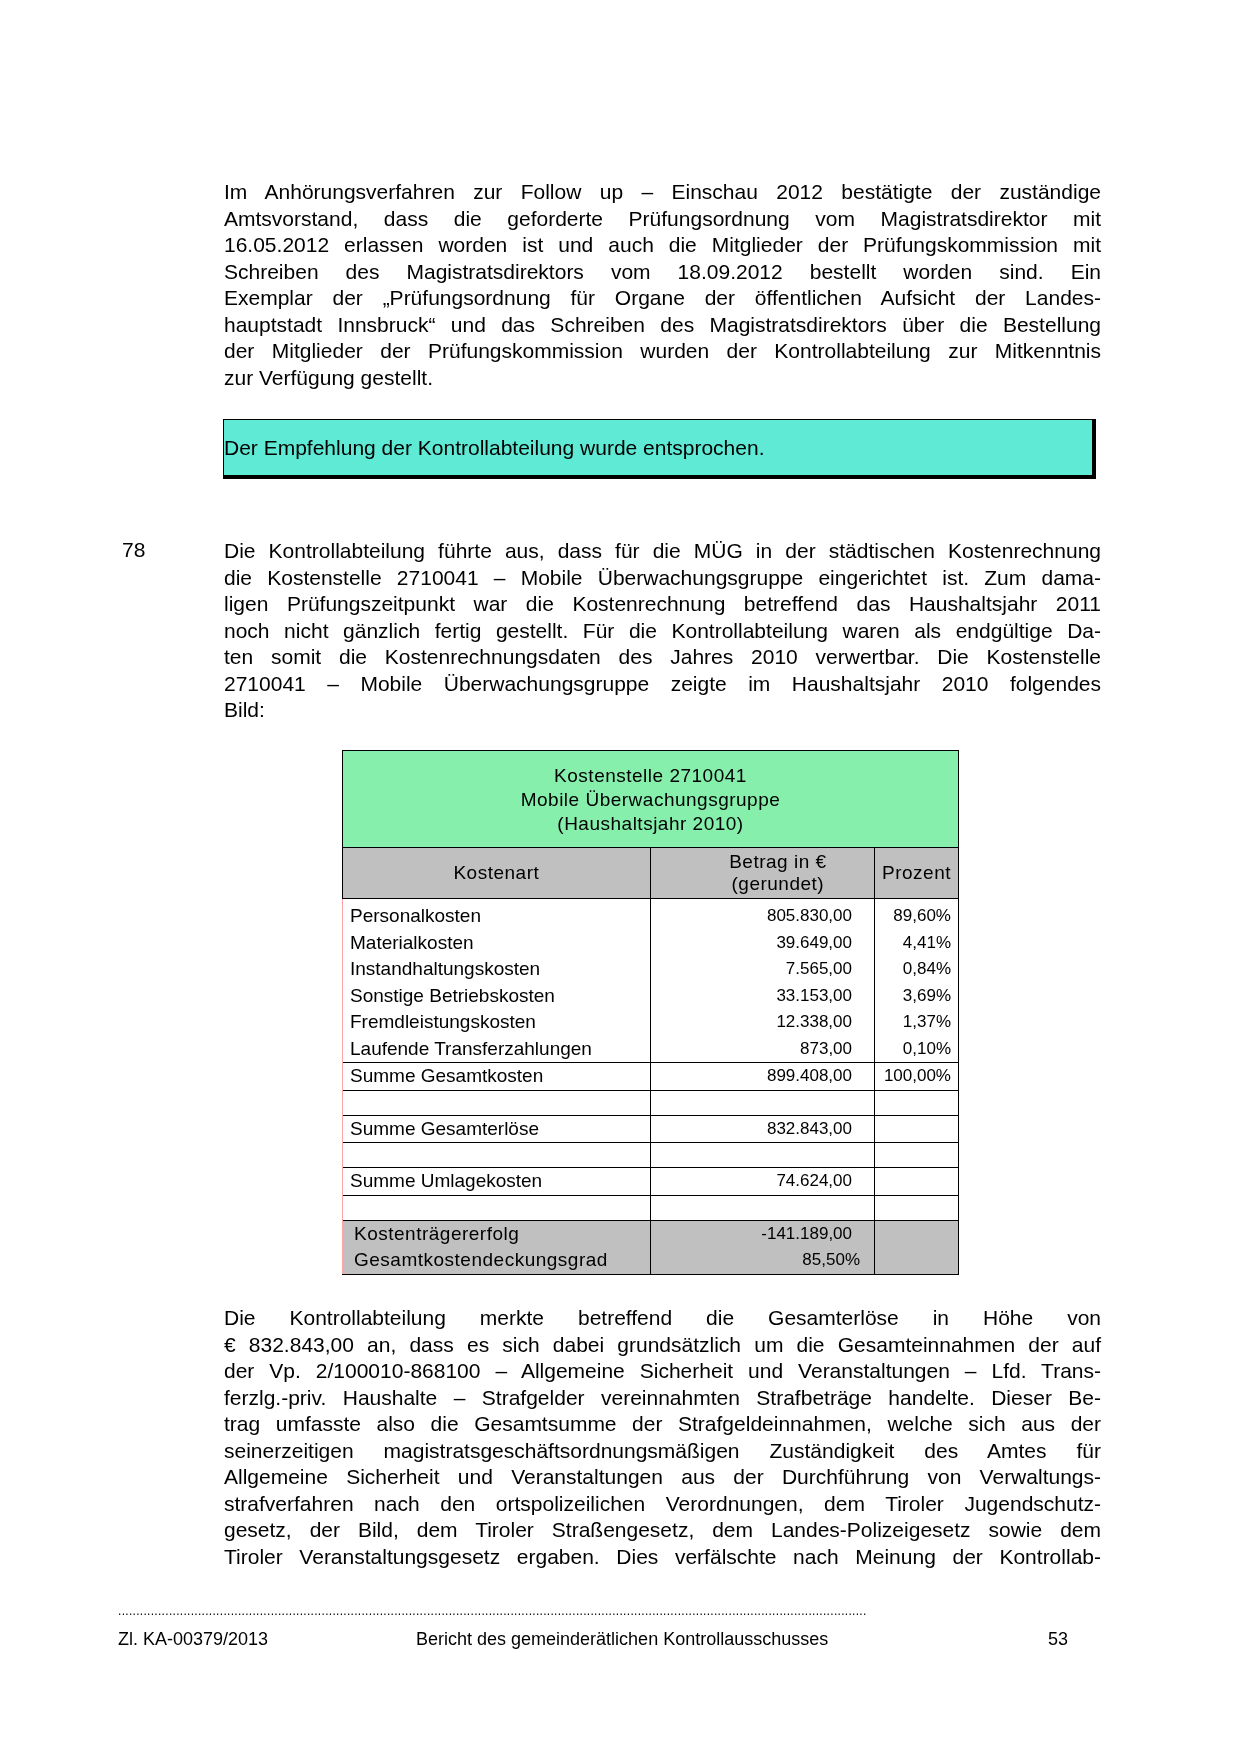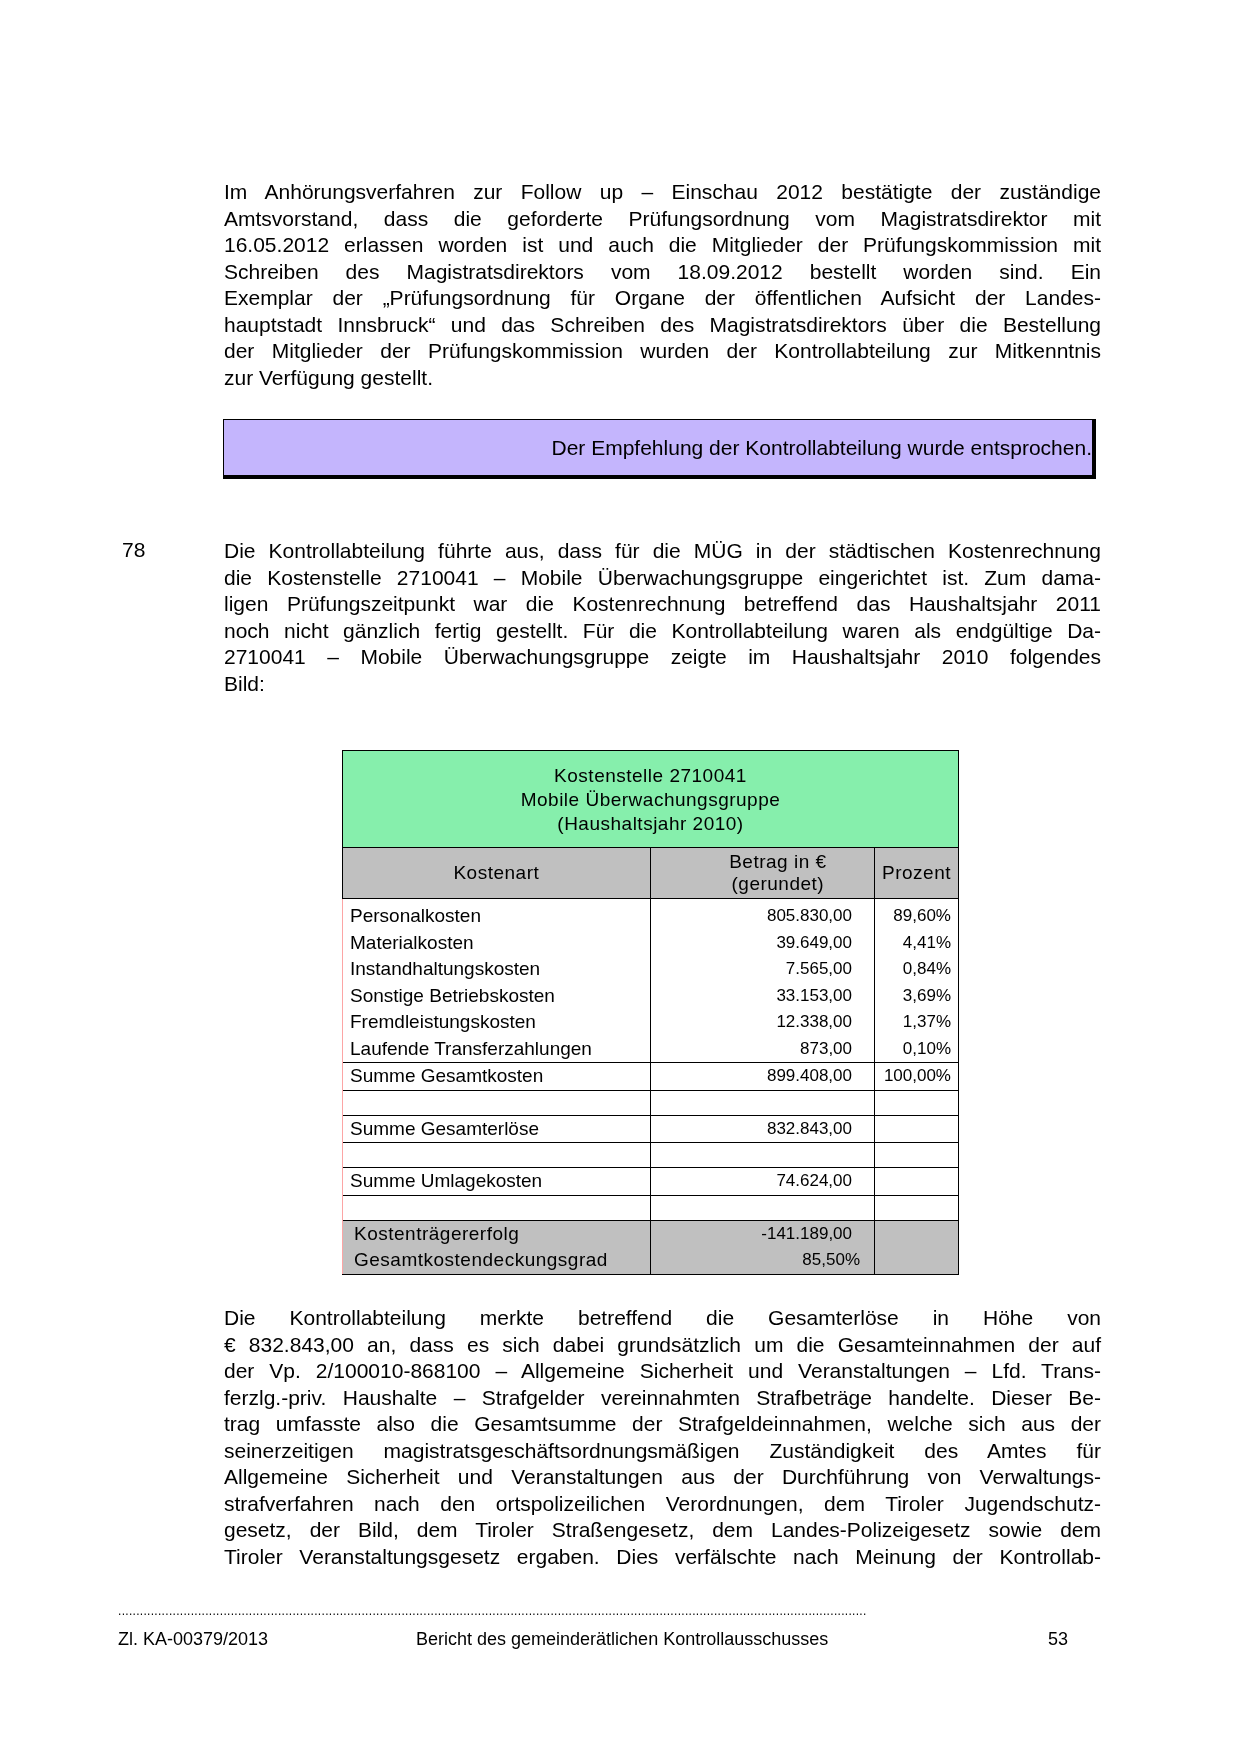--- a/index.html
+++ b/index.html
@@ -4,22 +4,22 @@
 <style>
   html, body { margin: 0; padding: 0; background: #ffffff; }
   body { width: 1240px; height: 1755px; position: relative; overflow: hidden;
          font-family: "Liberation Sans", sans-serif; color: #000; }
   .para { position: absolute; left: 224px; width: 877px; font-size: 21px; line-height: 26.5px;
           text-align: justify; font-stretch: condensed; }
   .para .line { display: block; text-align: justify; text-align-last: justify; white-space: nowrap; height: 26.5px; }
   .para .line.last { text-align-last: left; }
   #p1 { top: 179px; }
   #green-box { position: absolute; left: 223px; top: 419px; width: 868px; height: 55px;
-               background: #c4b5fd; border: 1px solid #000; border-right: 4px solid #000; border-bottom: 4px solid #000;
-               display: flex; align-items: center; justify-content: flex-end; font-size: 21px; }
+               background: #5eead4; border: 1px solid #000; border-right: 4px solid #000; border-bottom: 4px solid #000;
+               display: flex; align-items: center; justify-content: flex-start; font-size: 21px; }
   #num78 { position: absolute; left: 122px; top: 538px; font-size: 21px; }
   #p2 { top: 538px; }
   #p3 { top: 1305px; }
   table#kst { position: absolute; left: 342px; top: 750px; width: 617px; border-collapse: collapse;
               font-size: 19px; }
   #kst td { padding: 0 7px; height: 26.5px; line-height: 24px; white-space: nowrap; }
   #kst .title td { background: #86efac; text-align: center; height: 94px; line-height: 24px;
                    border: 1px solid #000; letter-spacing: 0.5px; padding-top: 2px; }
   #kst .head td { background: #c0c0c0; text-align: center; height: 50px; border: 1px solid #000;
                   line-height: 22px; letter-spacing: 0.5px; }
@@ -56,20 +56,21 @@
 <div id="green-box">
   <span>Der Empfehlung der Kontrollabteilung wurde entsprochen.</span>
 </div>
 
 <div id="num78">78</div>
 <div id="p2" class="para">
   <span class="line">Die Kontrollabteilung führte aus, dass für die MÜG in der städtischen Kostenrechnung</span>
   <span class="line">die Kostenstelle 2710041 – Mobile Überwachungsgruppe eingerichtet ist. Zum dama-</span>
   <span class="line">ligen Prüfungszeitpunkt  war die Kostenrechnung betreffend das Haushaltsjahr 2011</span>
   <span class="line">noch nicht gänzlich fertig gestellt. Für die Kontrollabteilung waren als endgültige Da-</span>
+  <span class="line">ten somit die Kostenrechnungsdaten des Jahres 2010 verwertbar. Die Kostenstelle</span>
   <span class="line">2710041 – Mobile Überwachungsgruppe zeigte im Haushaltsjahr 2010 folgendes</span>
   <span class="line last">Bild:</span>
 </div>
 
 <table id="kst">
   <tbody>
       <tr class="title">
     <td colspan="3">
       <div>Kostenstelle 2710041</div>
       <div>Mobile Überwachungsgruppe</div>

